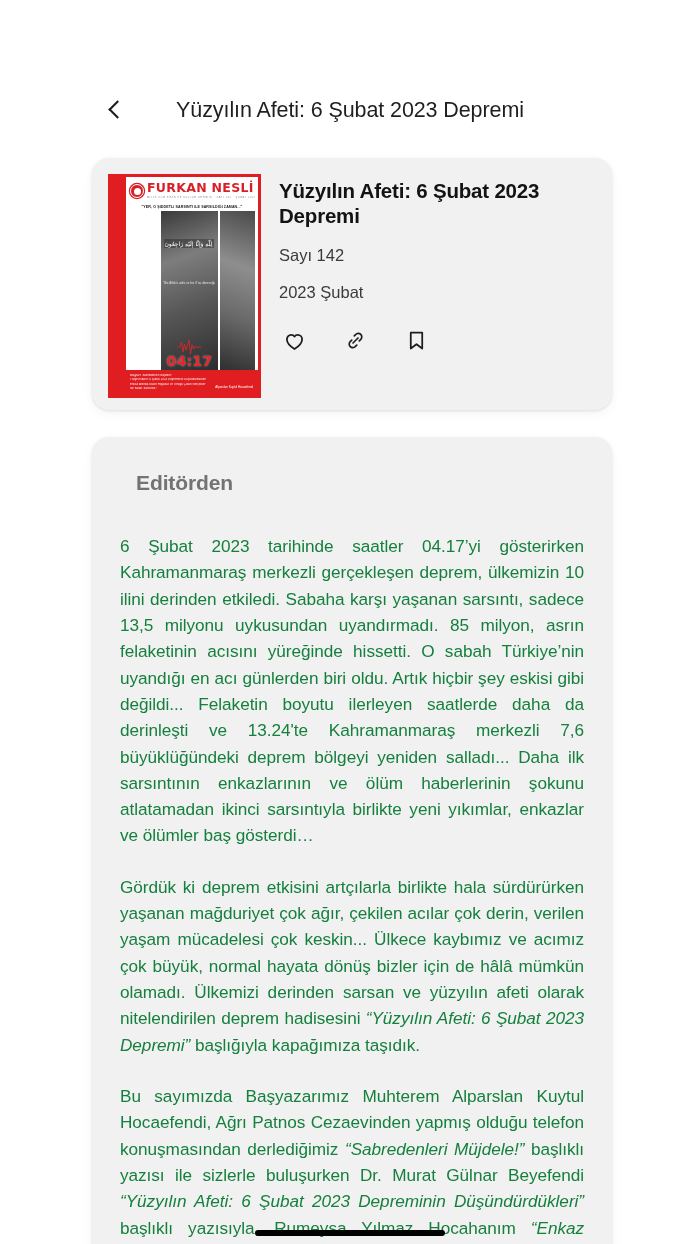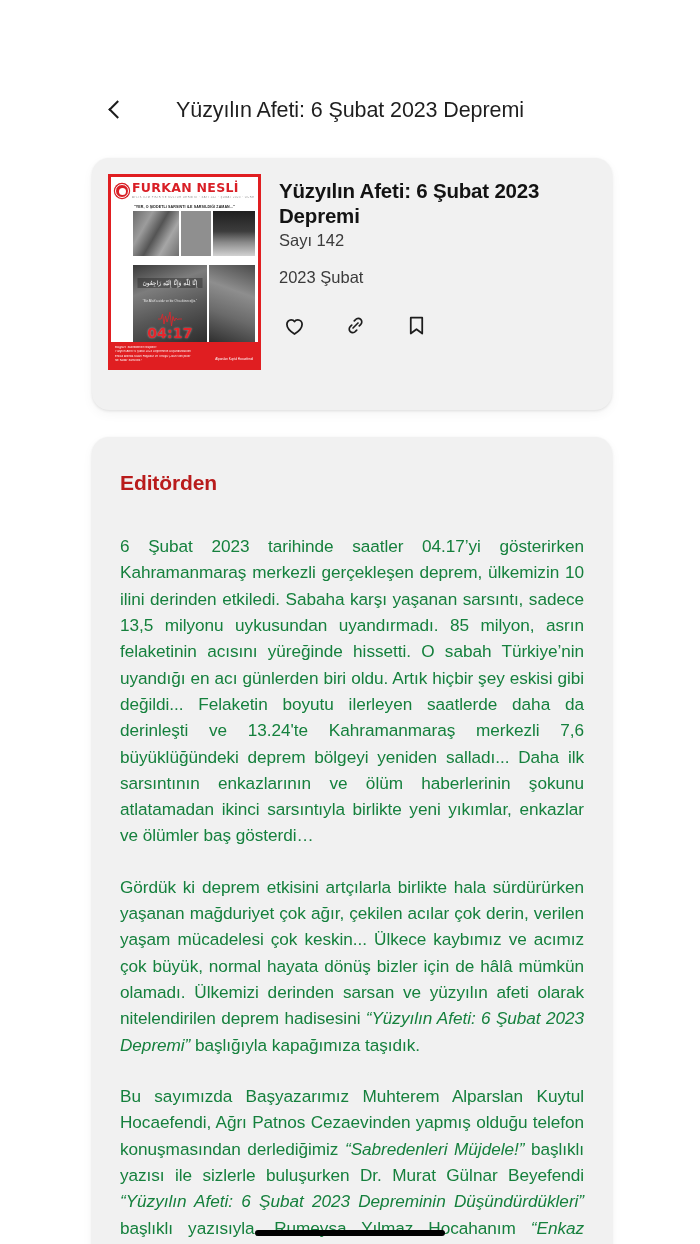--- a/index.html
+++ b/index.html
@@ -74,24 +74,24 @@
     height: 252px;
     padding: 16px;
     display: flex;
     gap: 18px;
   }
 
   
   .cover {
     position: relative;
     width: 153px;
-    height: 196px;
+    height: 224px;
     flex: 0 0 153px;
     background: #e01e21;
-    padding: 3px 3px 4px 3px;
+    padding: 3px 3px 4px 18px;
     overflow: hidden;
   }
   .cover-inner {
     position: relative;
     width: 100%;
     height: 100%;
     background: #ffffff;
     display: flex;
     flex-direction: column;
     overflow: hidden;
@@ -158,21 +158,20 @@
     color: #111111;
     line-height: 1.12;
     letter-spacing: -0.25px;
     padding: 0 3px 4px 3px;
     font-family: "DejaVu Sans", sans-serif;
   }
 
   .photo-grid {
     flex: 1;
     display: flex;
-    flex-direction: column;
     gap: 9px;
     padding: 0 3px;
     min-height: 0;
     margin-left: 19px;
   }
   .photo-row-top { display: flex; gap: 2px; height: 45px; }
   .ph {
     background: #8f8f8f;
     position: relative;
     overflow: hidden;
@@ -283,20 +282,21 @@
     flex-direction: column;
   }
   .issue-title {
     font-size: 20.5px;
     font-weight: bold;
     color: #131313;
     line-height: 1.23;
     letter-spacing: -0.2px;
   }
   .issue-number {
+    margin-top: 15px;
     font-size: 16.5px;
     color: #3b3b3b;
     line-height: 1.5;
   }
   .issue-date {
     font-size: 16.5px;
     color: #3b3b3b;
     line-height: 1.5;
     margin-top: 12px;
   }
@@ -323,23 +323,24 @@
     left: 92px;
     top: 437px;
     width: 520px;
     height: 830px;
     padding: 34px 28px 0 28px;
     overflow: hidden;
   }
   .editorial-heading {
     font-size: 21px;
     font-weight: bold;
-    color: #b91c1c;
+    color: #737373;
     letter-spacing: -0.1px;
     margin-bottom: 38px;
+    margin-left: 16px;
   }
   .editorial-body p {
     font-size: 17.2px;
     line-height: 1.53;
     color: #15803d;
     text-align: justify;
     text-justify: inter-word;
     margin-bottom: 25px;
     letter-spacing: -0.05px;
   }

